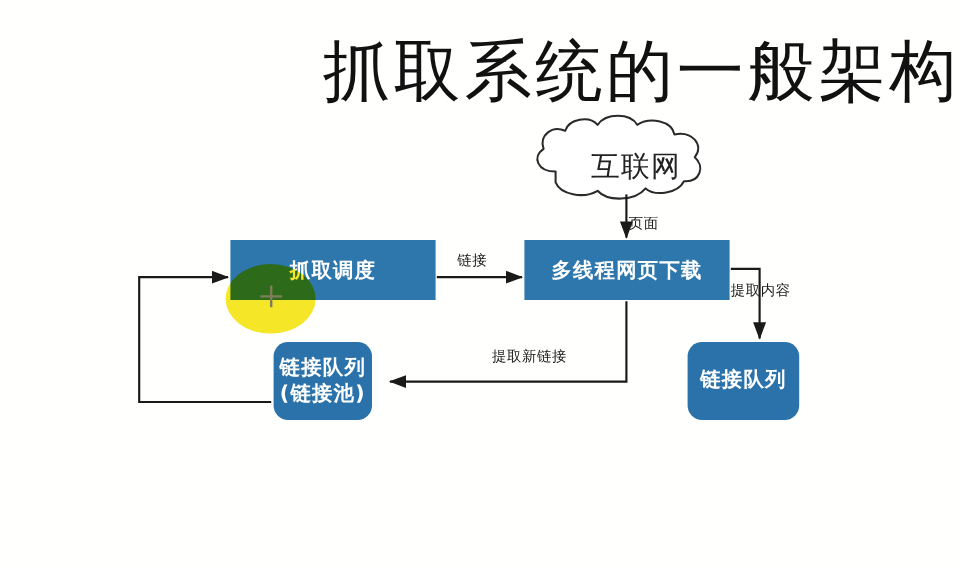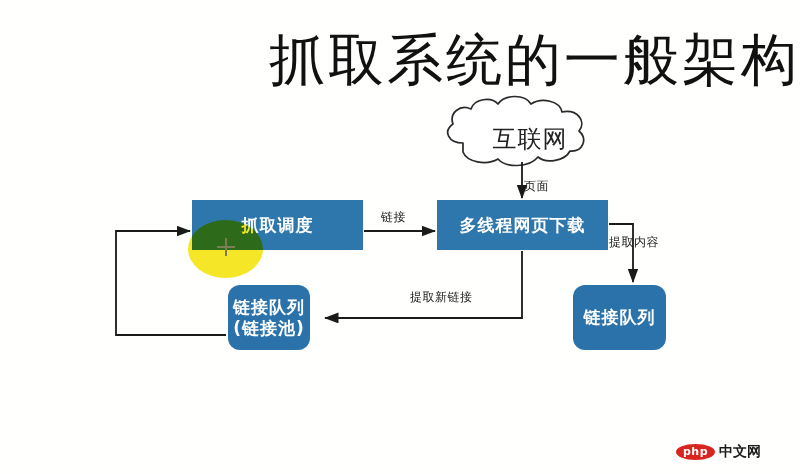--- a/index.html
+++ b/index.html
@@ -217,18 +217,14 @@
 
   <div class="edge-label" id="label-link">链接</div>
 
   <div class="edge-label" id="label-content">提取内容</div>
 
   <div class="edge-label" id="label-newlink">提取新链接</div>
 
   <div id="cursor-highlight"></div>
   <div id="cursor-cross"></div>
 
-  <div id="watermark">
-    <span id="watermark-badge">php</span>
-    <span id="watermark-text">中文网</span>
-  </div>
 
 </div>
 
 </body></html>

